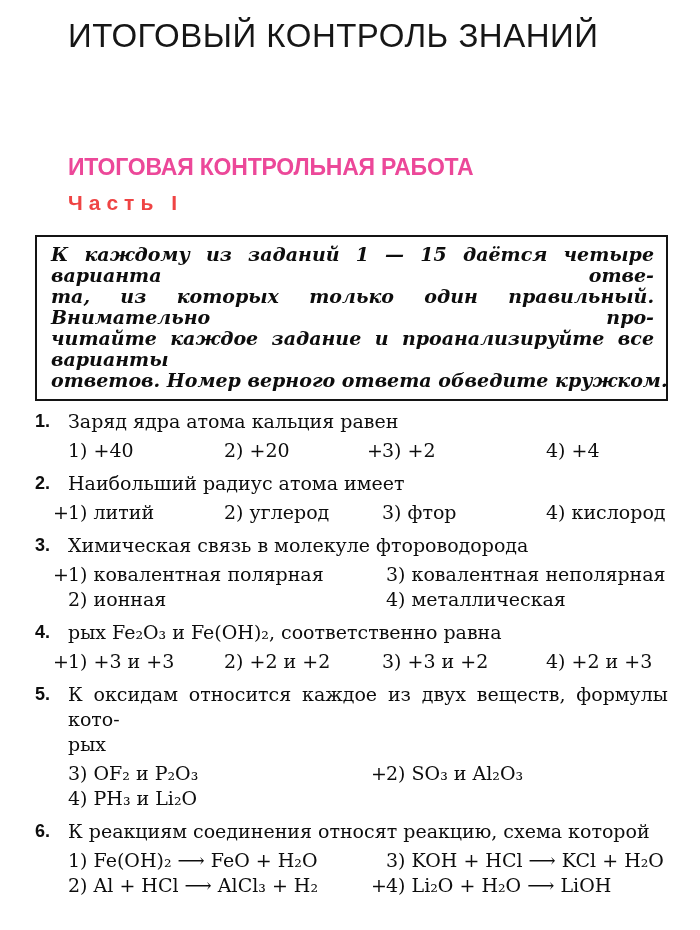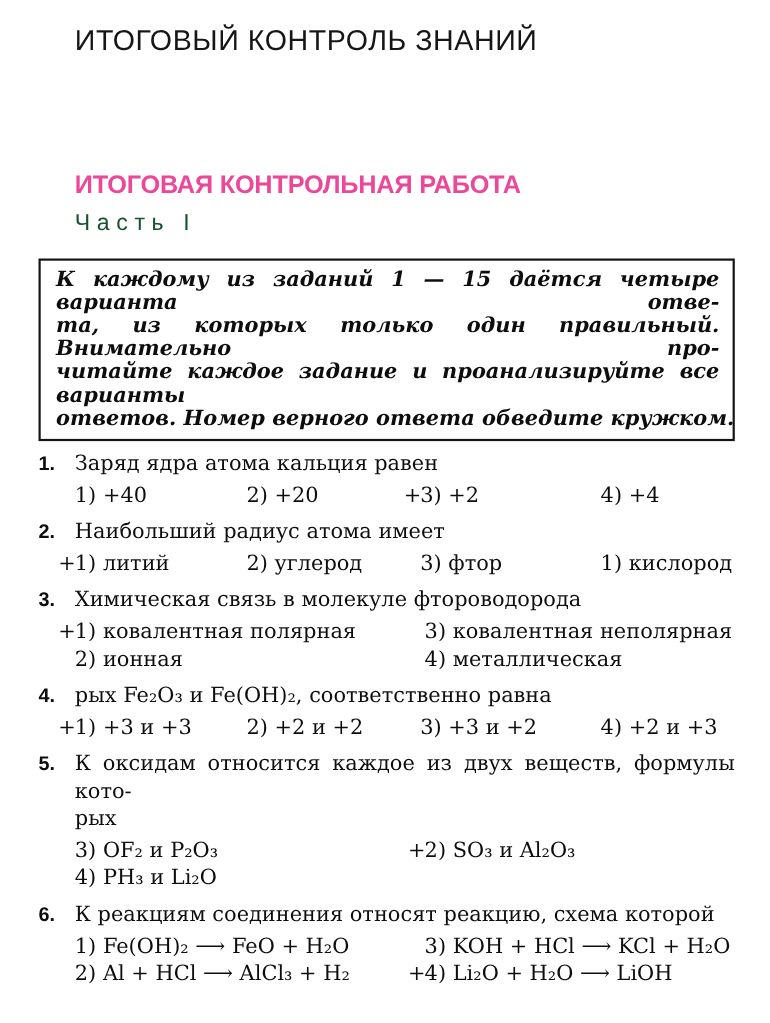--- a/index.html
+++ b/index.html
@@ -10,44 +10,44 @@
     overflow: hidden;
     font-family: "DejaVu Serif", "Liberation Serif", serif;
   }
   .page { padding: 18px 32px 0 35px; box-sizing: border-box; }
 
   
   .page-title {
     margin: 0 0 0 33px;
     font-family: "Liberation Sans", sans-serif;
     font-weight: 400;
-    font-size: 26px;
+    font-size: 33px;
     line-height: 36px;
     letter-spacing: 0.5px;
     color: #161616;
     white-space: nowrap;
   }
   .worksheet-title {
     margin: 100px 0 0 33px;
     font-family: "Liberation Sans", sans-serif;
     font-weight: 700;
     font-size: 23px;
     line-height: 26px;
     letter-spacing: -0.2px;
     color: #ec4899;
     white-space: nowrap;
   }
   .part-label {
     margin: 10px 0 0 33px;
     font-family: "Liberation Sans", sans-serif;
-    font-weight: 400;
+    font-weight: 700;
     font-size: 21px;
     line-height: 26px;
     letter-spacing: 6px;
-    color: #14532d;
+    color: #ef4444;
   }
 
   
   .ibox {
     margin-top: 19px;
     border: 2px solid #141414;
     padding: 7px 12px 8px 14px;
     box-sizing: border-box;
     width: 100%;
   }
@@ -120,21 +120,21 @@
   </div>
 
   <div class="q">
     <div class="qnum">2.</div>
     <div class="qbody">
       <div class="qline">Наибольший радиус атома имеет</div>
       <div class="opts opts4">
         <div class="opt"><span class="mark">+</span><span>1) литий</span></div>
         <div class="opt"><span class="mark"></span><span>2) углерод</span></div>
         <div class="opt"><span class="mark"></span><span>3) фтор</span></div>
-        <div class="opt"><span class="mark"></span><span>1) кислород</span></div>
+        <div class="opt"><span class="mark"></span><span>4) кислород</span></div>
       </div>
     </div>
   </div>
 
   <div class="q">
     <div class="qnum">3.</div>
     <div class="qbody">
       <div class="qline">Химическая связь в молекуле фтороводорода</div>
       <div class="opts opts2">
         <div class="opt"><span class="mark">+</span><span>1) ковалентная полярная</span></div>

